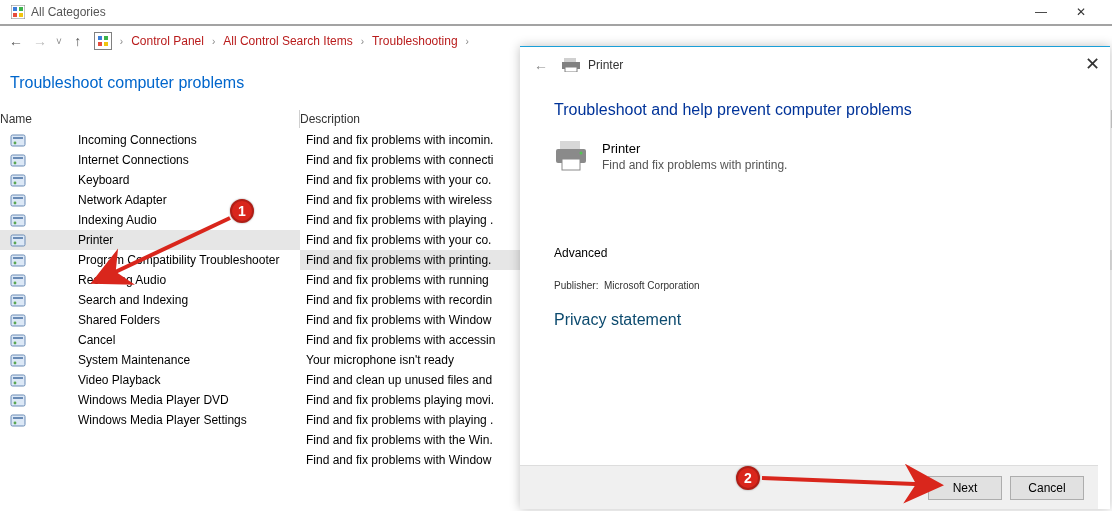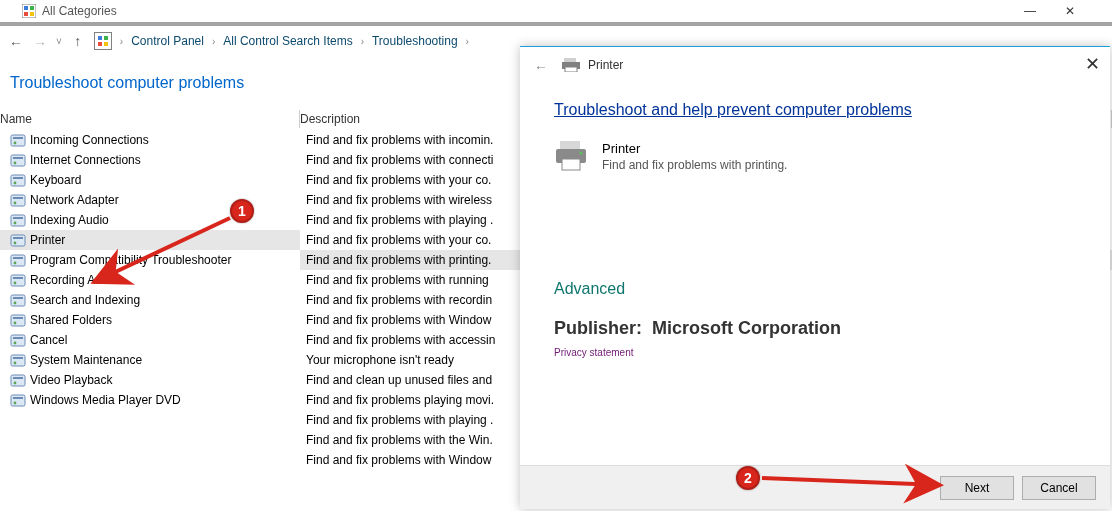--- a/index.html
+++ b/index.html
@@ -10,24 +10,24 @@
     background: #fff;
     color: #000;
     width: 1112px;
     height: 511px;
     overflow: hidden;
     position: relative;
   }
   
   .titlebar {
     height: 26px;
-    border-bottom: 4px solid #a3a3a3;
+    border-bottom: 2px solid #a3a3a3;
     display: flex;
     align-items: center;
-    padding: 0 22px;
+    padding: 0 11px;
     font-size: 12px;
     color: #555;
   }
   .titlebar .app-icon {
     width: 14px; height: 14px; margin-right: 6px;
     display:inline-flex;align-items:center;justify-content:center;
   }
   .titlebar .spacer { flex: 1; }
   .winbtn { width: 40px; text-align:center; color:#333; }
   .navbar {
@@ -40,21 +40,21 @@
     color: #333;
   }
   .nav-arrow { width:16px;text-align:center;color:#555;font-size:14px; }
   .nav-arrow.disabled { color:#bbb; }
   .chev { color:#888;font-size:10px;}
   .crumb-icon {
     width:18px;height:18px;border:1px solid #808080;display:inline-flex;
     align-items:center;justify-content:center;background:#fff;
   }
   .crumb-sep { color:#888; font-size:10px;}
-  .crumb { color:#0c4a6e; }
+  .crumb { color:#b91c1c; }
   .heading {
     padding: 18px 10px 6px 10px;
     color: #0066cc;
     font-size: 16px;
   }
   .cols {
     display: flex;
     margin-top: 10px;
   }
   .col-name { width: 300px; }
@@ -68,20 +68,21 @@
   }
   .col-head::after{
     content:"";position:absolute;right:0;top:2px;bottom:2px;width:1px;background:#d0d0d0;
   }
   .row {
     height: 20px;
     display:flex;align-items:center;
     padding: 0 10px;
     white-space:nowrap;
     overflow:hidden;
+    gap:48px;
   }
   .row.selected { background:#e6e6e6; }
   .row .ic { width:16px;height:16px;margin-right:4px;
     display:inline-flex;align-items:center;justify-content:center;}
   .desc-row {
     height:20px; display:flex;align-items:center;padding:0 6px;
     white-space:nowrap;overflow:hidden;
   }
   .desc-row.selected { background:#e6e6e6; }
 
@@ -101,30 +102,30 @@
     position:relative;
   }
   .dlg-back { color:#888;font-size:14px;margin-right:14px;}
   .dlg-printer-ic { width:18px;height:14px;margin-right:8px;}
   .dlg-title-text { color:#333;font-size:12px;}
   .dlg-close {
     position:absolute; right:10px; top:6px;
     font-size:18px; color:#333;
   }
   .dlg-body { padding: 18px 34px 0 34px; }
-  .dlg-heading { color:#003399;font-size:16px; margin-bottom:22px;text-decoration:underline;}
+  .dlg-heading { color:#003399;font-size:16px; margin-bottom:22px;}
   .dlg-item { display:flex;gap:14px;}
   .dlg-item-ic { width:34px;height:30px;}
   .dlg-item-title { font-size:13px;color:#000;}
   .dlg-item-sub { font-size:12px;color:#555;margin-top:2px;}
-  .dlg-adv { color:#0f766e;font-size:16px; margin-top:108px;cursor:pointer;}
-  .dlg-pub { font-size:18px;color:#333;margin-top:20px;font-weight:bold;}
-  .dlg-priv { color:#701a75;font-size:10px;margin-top:8px;cursor:pointer;}
+  .dlg-adv { color:#000000;font-size:12px; margin-top:74px;cursor:pointer;}
+  .dlg-pub { font-size:10px;color:#333;margin-top:20px;}
+  .dlg-priv { color:#0c4a6e;font-size:16px;margin-top:20px;cursor:pointer;}
   .dlg-footer {
-    position:absolute;left:0;right:0;bottom:0;height:44px;
+    position:absolute;left:0;right:12px;bottom:0;height:44px;
     background:#f0f0f0;border-top:1px solid #ddd;
     display:flex;align-items:center;justify-content:flex-end;gap:8px;padding:0 14px;
   }
   .btn {
     min-width:74px;height:24px;border:1px solid #adadad;background:#e1e1e1;
     font-size:12px;display:flex;align-items:center;justify-content:center;
     padding:0 10px;
   }
 
   
@@ -317,20 +318,30 @@
         </div>
         <div class="row">
           <span class="ic">
             <svg width="16" height="16">
               <rect x="1" y="3" width="14" height="11" rx="1.5" fill="#dce8f6" stroke="#6a8bb5"></rect>
               <rect x="3" y="5" width="10" height="2" fill="#6a8bb5"></rect>
               <circle cx="5" cy="11" r="1.4" fill="#5aa654"></circle>
             </svg>
           </span>
           <span>Windows Media Player DVD</span>
+        </div>
+        <div class="row">
+          <span class="ic">
+            <svg width="16" height="16">
+              <rect x="1" y="3" width="14" height="11" rx="1.5" fill="#dce8f6" stroke="#6a8bb5"></rect>
+              <rect x="3" y="5" width="10" height="2" fill="#6a8bb5"></rect>
+              <circle cx="5" cy="11" r="1.4" fill="#5aa654"></circle>
+            </svg>
+          </span>
+          <span>Windows Media Player Settings</span>
         </div>
       </div>
   </div>
   <div class="col-desc">
     <div class="col-head">Description</div>
     <div id="desc-rows">
         <div class="desc-row">Find and fix problems with incomin.</div>
         <div class="desc-row">Find and fix problems with connecti</div>
         <div class="desc-row">Find and fix problems with your co.</div>
         <div class="desc-row">Find and fix problems with wireless</div>

